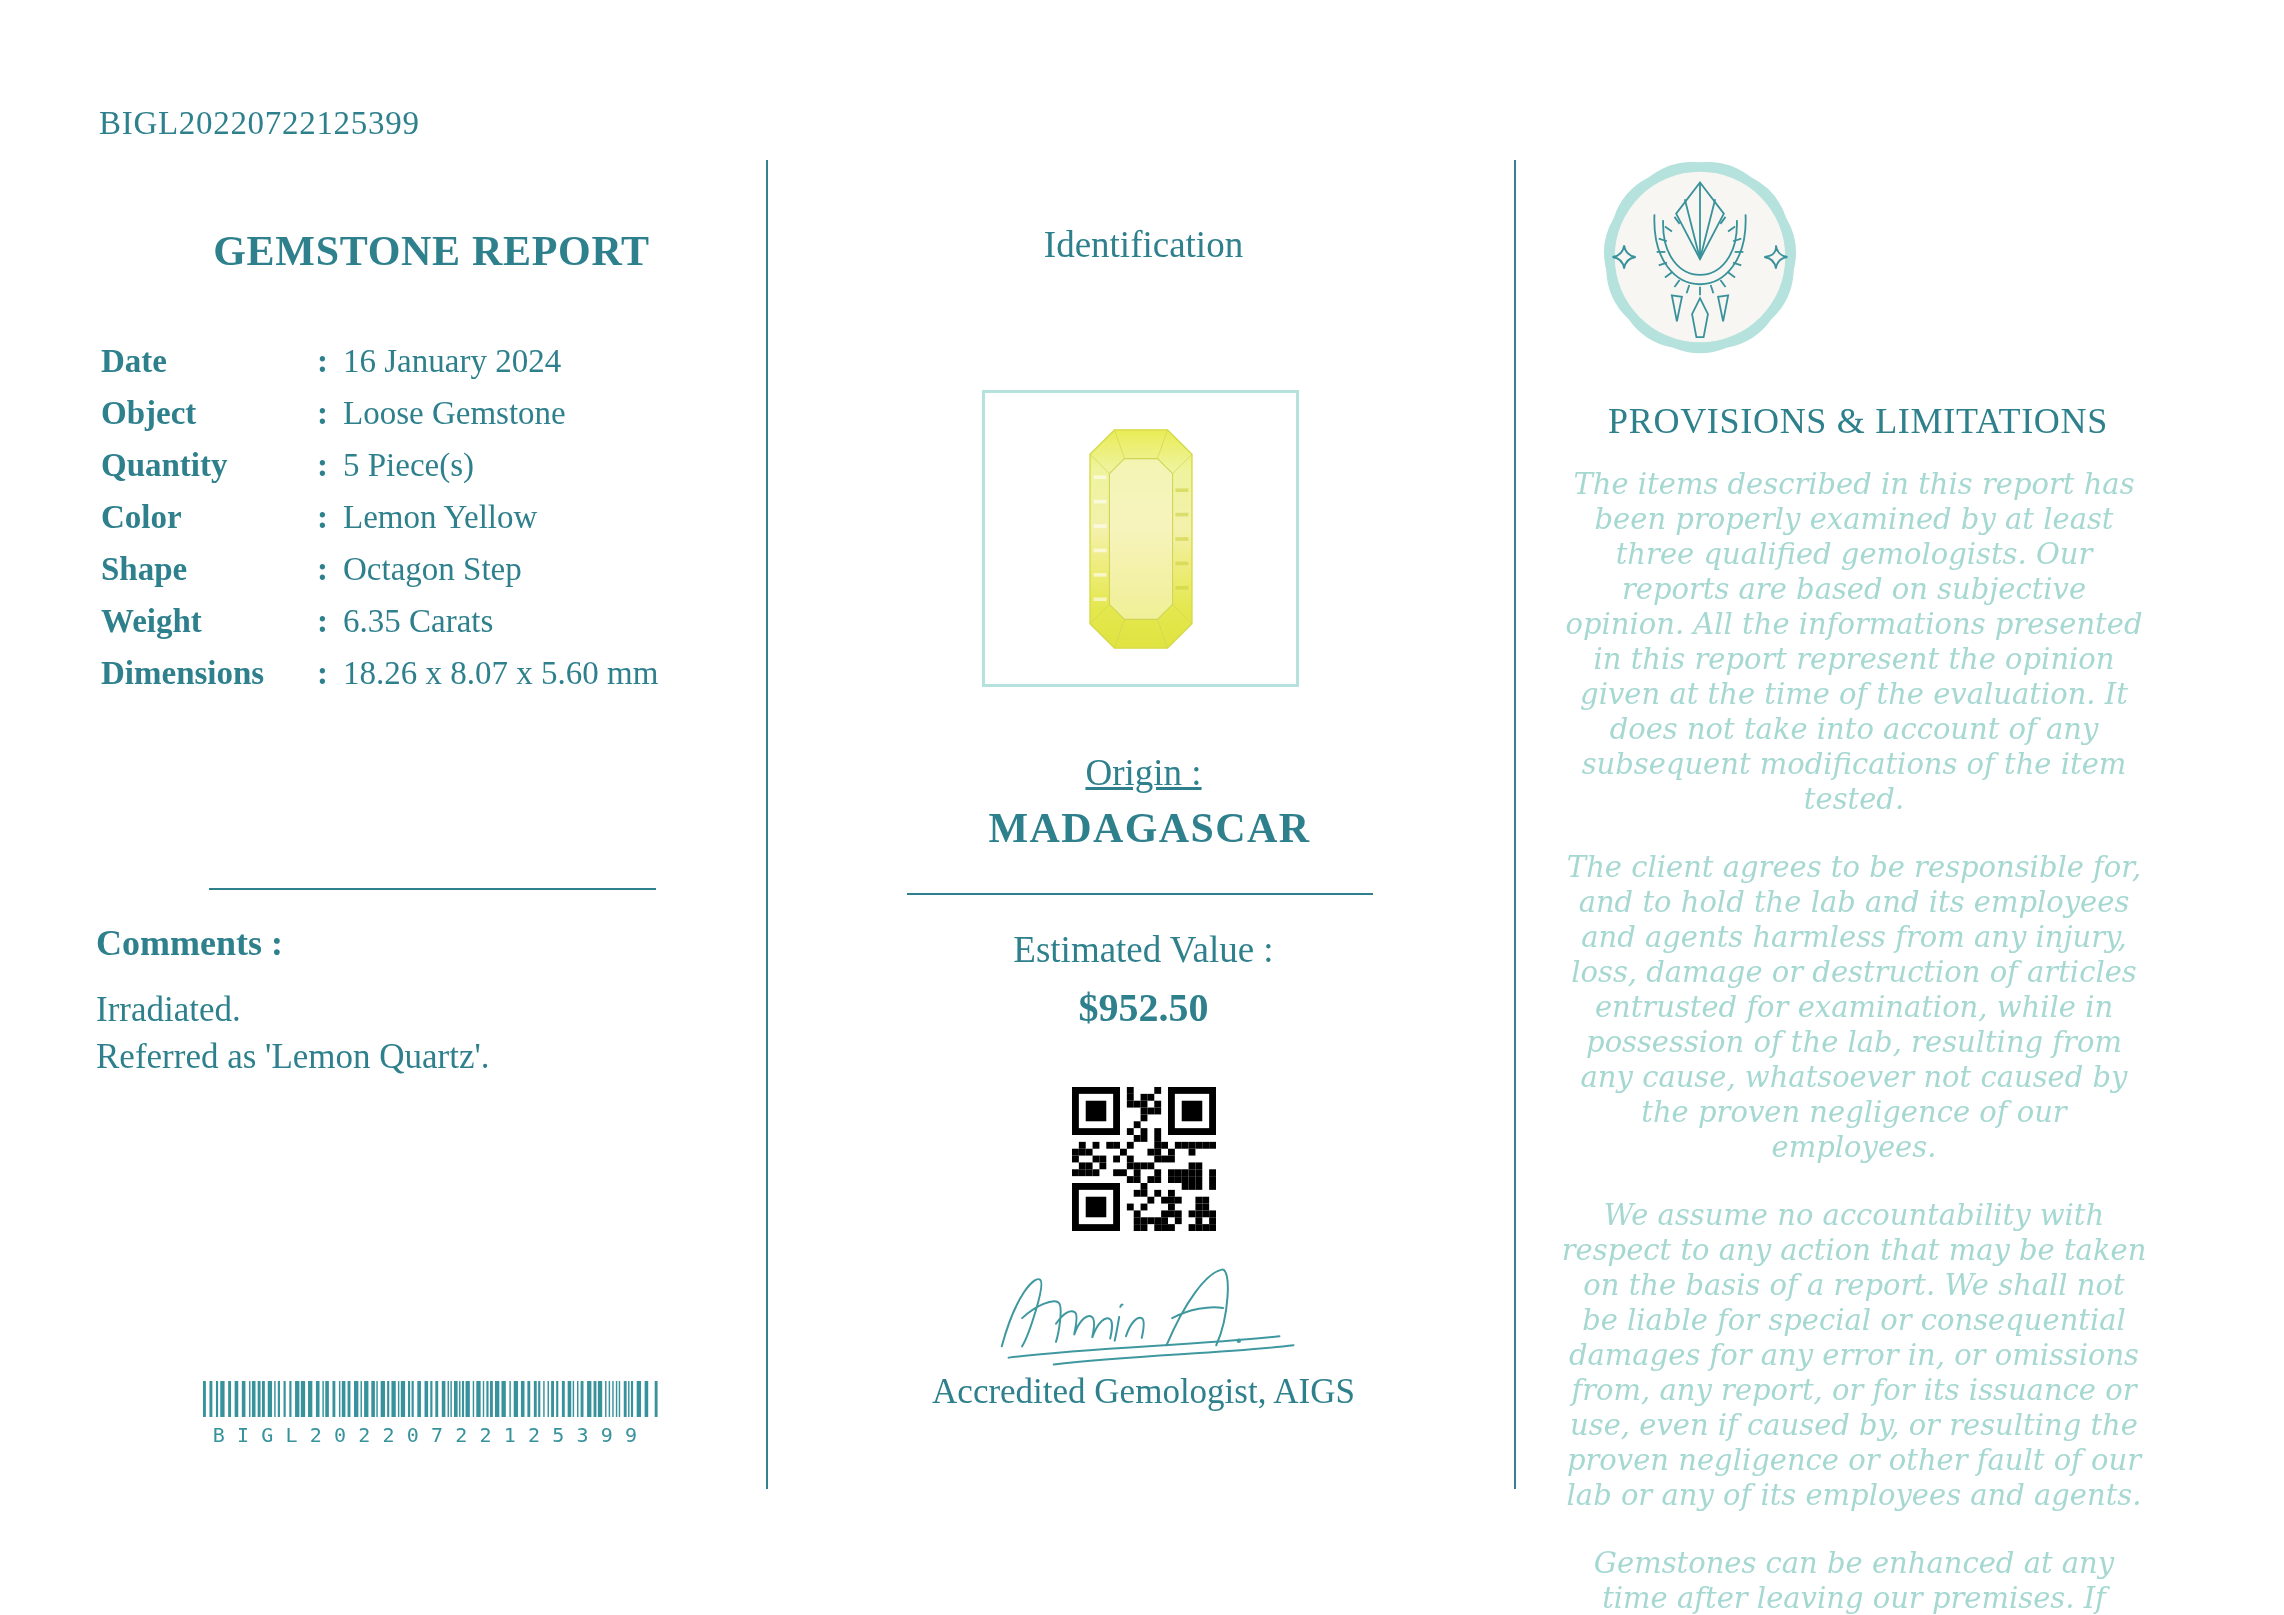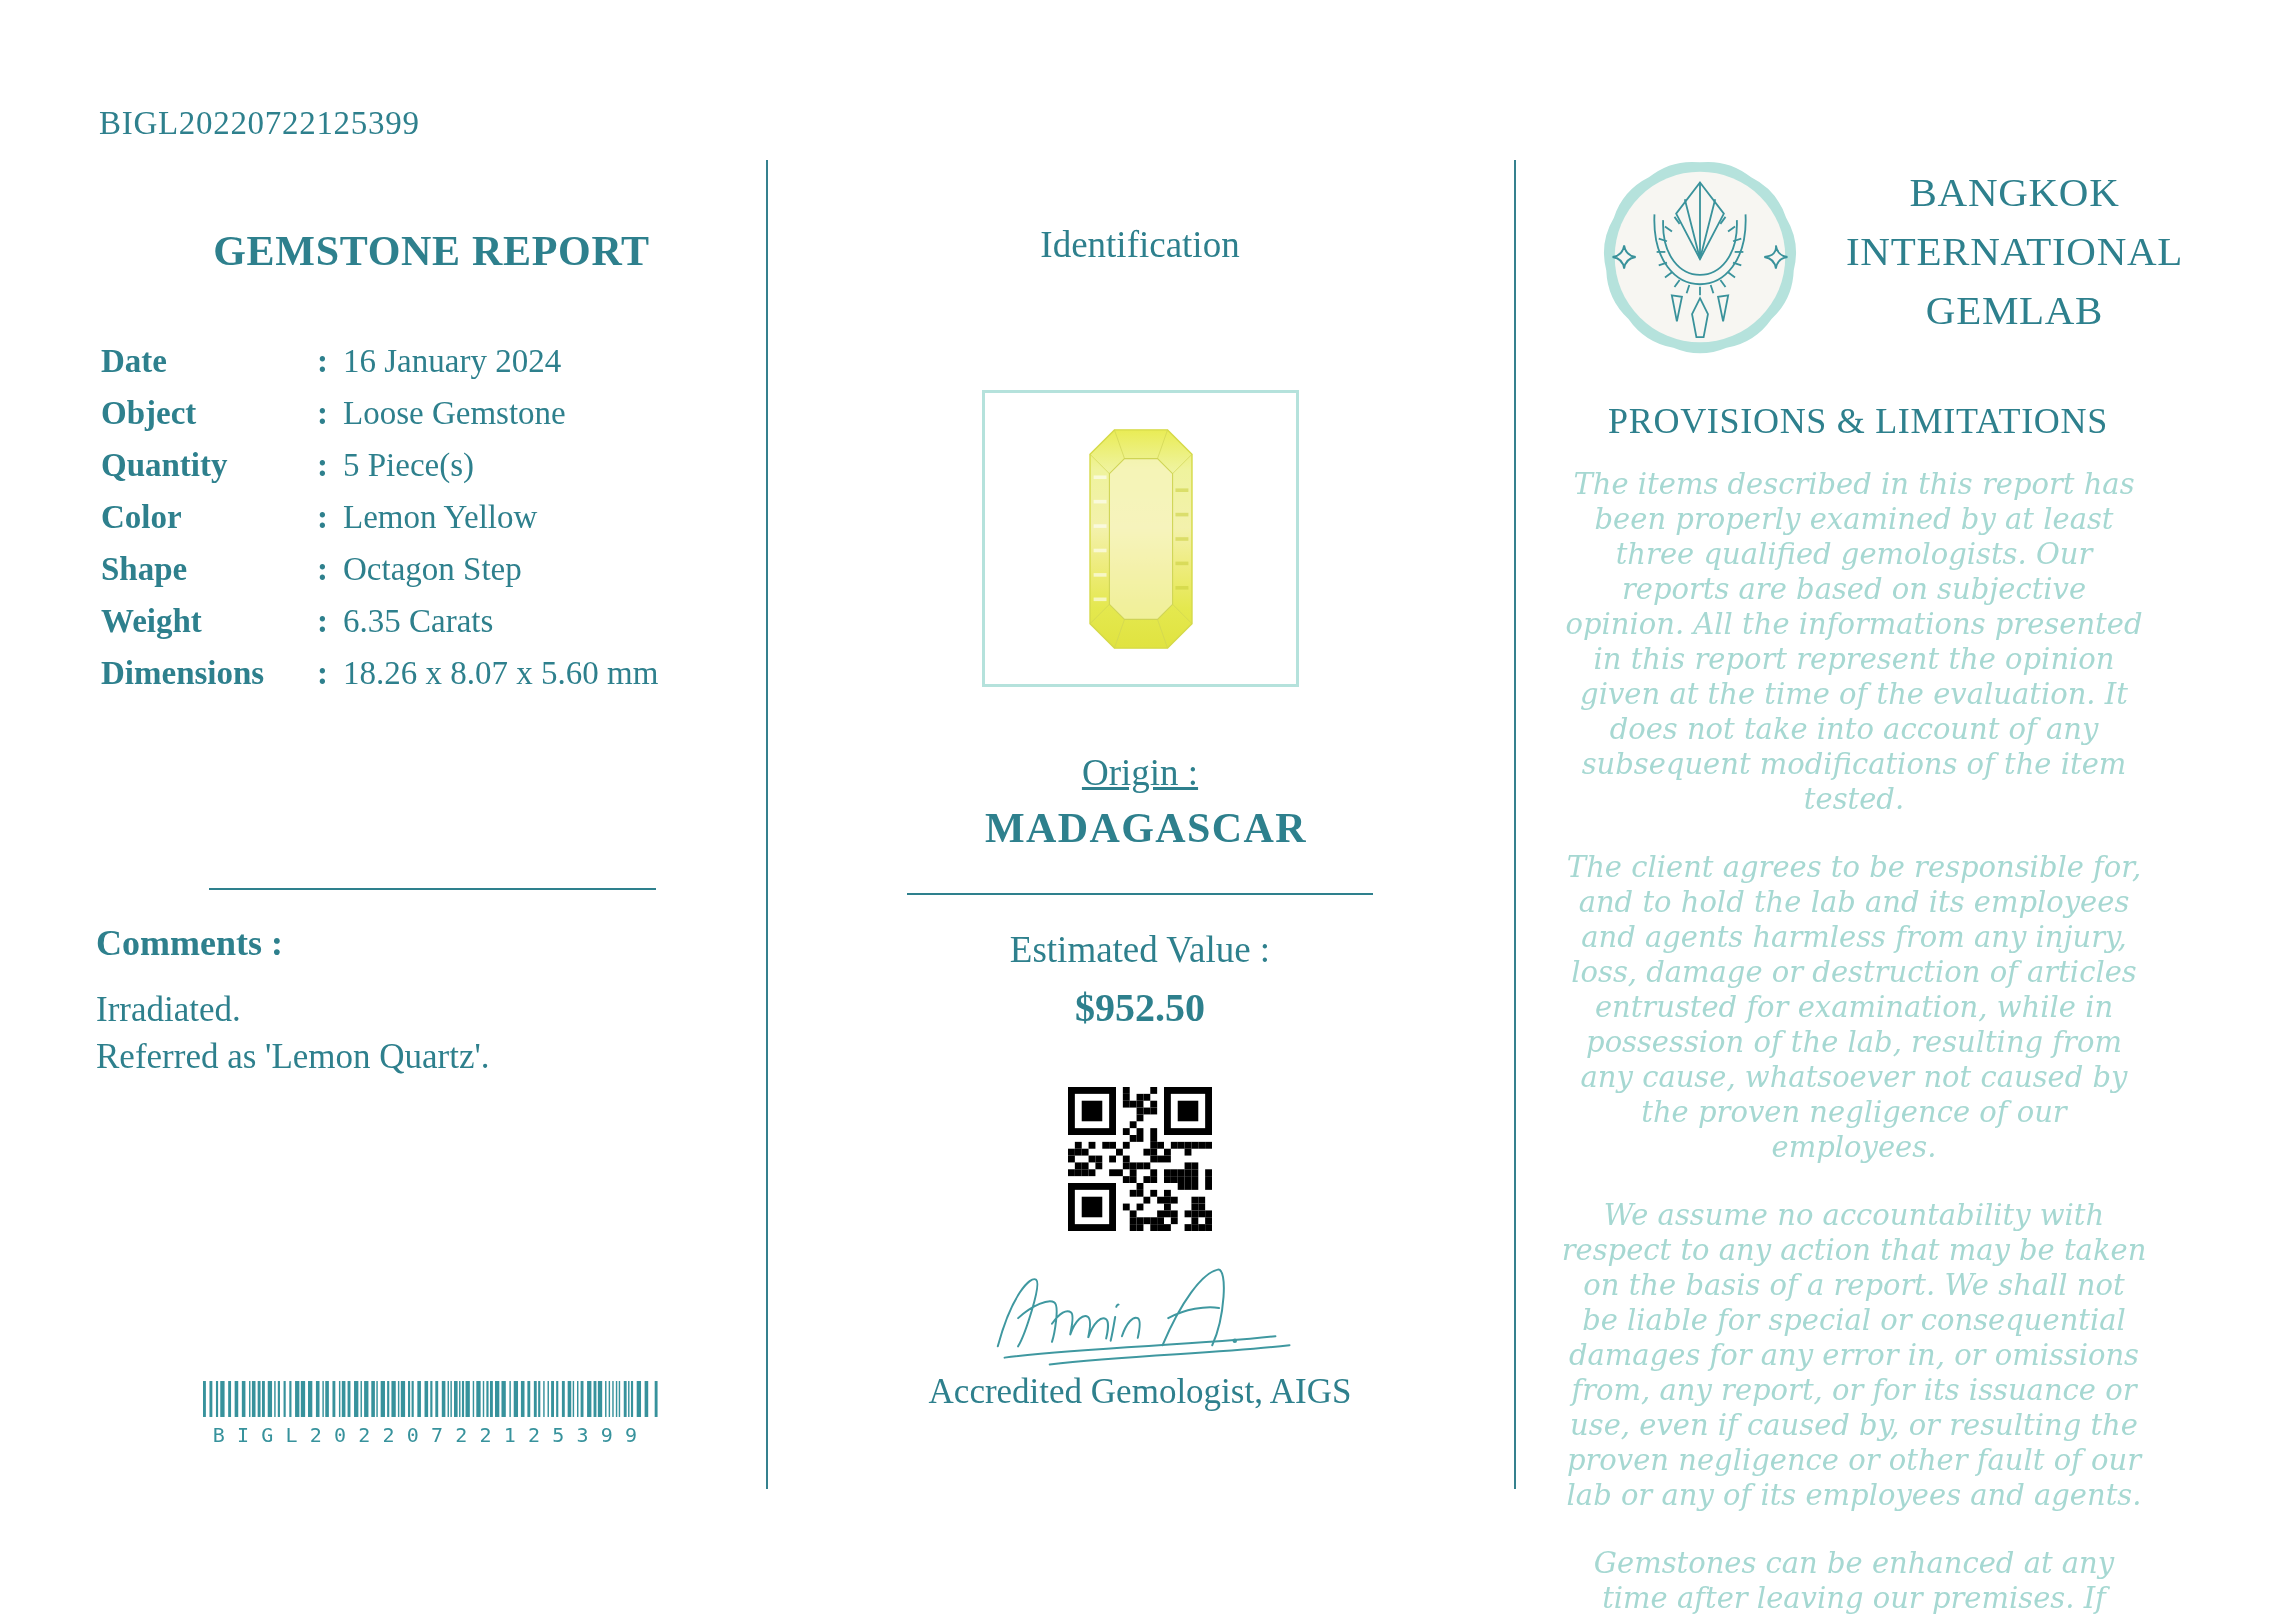--- a/index.html
+++ b/index.html
@@ -22,21 +22,21 @@
   .comment-line{font-size:35px;line-height:47px;}
   .barcode{position:absolute;left:203px;top:1381px;width:456px;text-align:center;}
   .barcode-text{font-family:"DejaVu Sans Mono","Liberation Mono",monospace;font-size:20px;
                 letter-spacing:12.2px;color:#37929c;margin-top:4.3px;white-space:nowrap;}
 
   
   .vdiv{position:absolute;top:160px;height:1329px;width:2.2px;background:#35818e;}
   .v1{left:766px;} .v2{left:1514px;}
 
   
-  .col-mid{position:absolute;left:767px;top:0;width:746px;height:100%;}
+  .col-mid{position:absolute;left:767px;top:0;width:746px;height:100%;padding-left:7px;}
   .mid-abs{position:absolute;left:0;width:100%;text-align:center;margin:0;}
   .ident-label{top:223px;font-size:37px;}
   .ident-value{top:308px;font-size:42px;font-weight:700;letter-spacing:0.7px;}
   .gem-box{position:absolute;left:215px;top:390px;width:311px;height:291px;border:3.6px solid #b5e2dc;
            background:#ffffff;display:flex;align-items:center;justify-content:center;}
   .origin-label{top:751px;font-size:37px;text-decoration:underline;}
   .origin-value{top:804px;font-size:42px;font-weight:700;letter-spacing:1.4px;margin-left:6px;}
   .rule-mid{left:140px;top:893px;width:466px;}
   .est-label{top:928px;font-size:37px;}
   .est-value{top:984px;font-size:40px;font-weight:700;}
@@ -441,25 +441,20 @@
         <path d="M82,96 C76,225 214,225 208,96"></path>
         <path d="M94,104 C90,205 200,205 196,104"></path>
         <path d="M145,212 L156,234 L150,266 L140,266 L134,234 Z"></path>
         <path d="M106,208 L120,210 L113,244 Z"></path>
         <path d="M184,208 L170,210 L177,244 Z"></path>
         <path d="M40,139 Q42,153 56,155 Q42,157 40,171 Q38,157 24,155 Q38,153 40,139 Z"></path>
         <path d="M250,139 Q252,153 266,155 Q252,157 250,171 Q248,157 234,155 Q252,153 250,139 Z"></path>
       </g>
     </svg>
 
-    <div class="lab-name">
-      <div>BANGKOK</div>
-      <div>INTERNATIONAL</div>
-      <div>GEMLAB</div>
-    </div>
 
     <h2 class="prov-heading">PROVISIONS &amp; LIMITATIONS</h2>
 
     <div class="prov-paragraphs">
       <p>The items described in this report has been properly examined by at least three qualified gemologists. Our reports are based on subjective opinion. All the informations presented in this report represent the opinion given at the time of the evaluation. It does not take into account of any subsequent modifications of the item tested.</p>
       <p>The client agrees to be responsible for, and to hold the lab and its employees and agents harmless from any injury, loss, damage or destruction of articles entrusted for examination, while in possession of the lab, resulting from any cause, whatsoever not caused by the proven negligence of our employees.</p>
       <p>We assume no accountability with respect to any action that may be taken on the basis of a report. We shall not be liable for special or consequential damages for any error in, or omissions from, any report, or for its issuance or use, even if caused by, or resulting the proven negligence or other fault of our lab or any of its employees and agents.</p>
       <p>Gemstones can be enhanced at any time after leaving our premises. If there are doubts about an item's current condition, it can be submitted for re-testing.</p>
     </div>
   </section>

